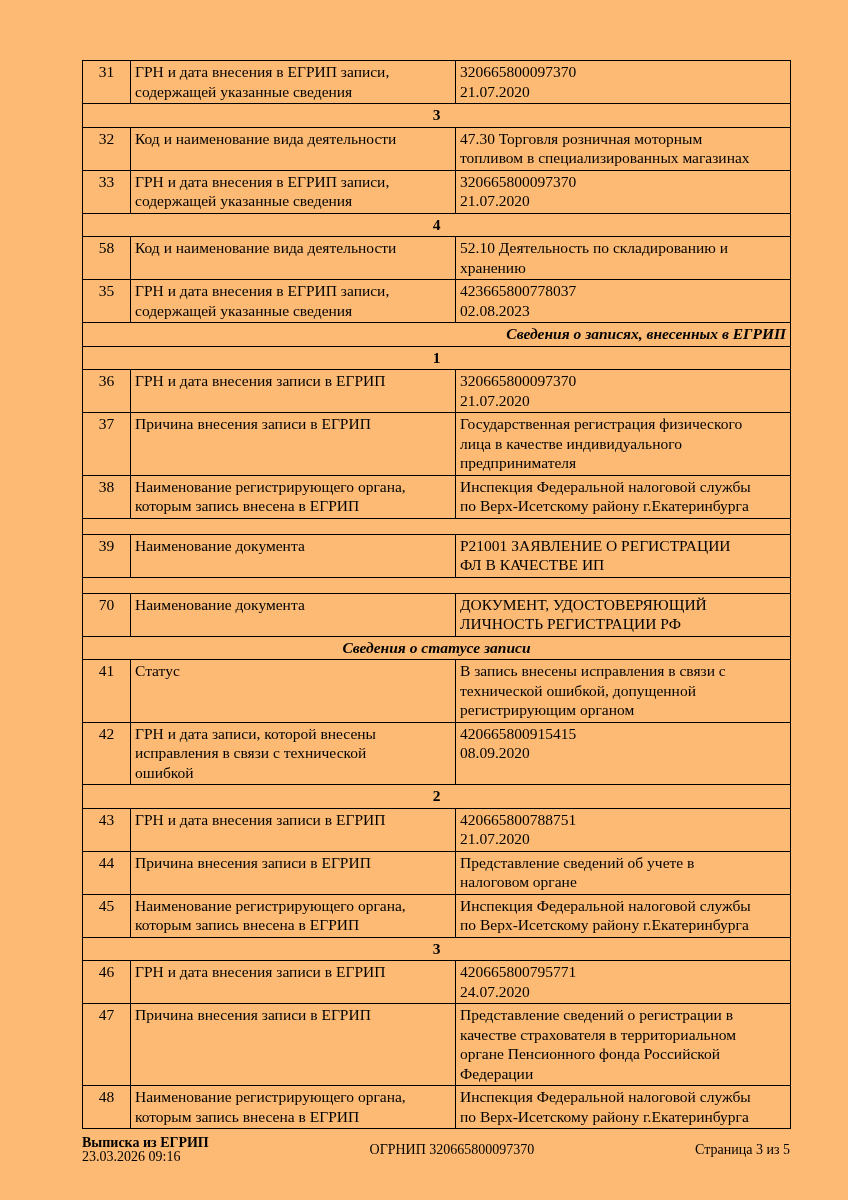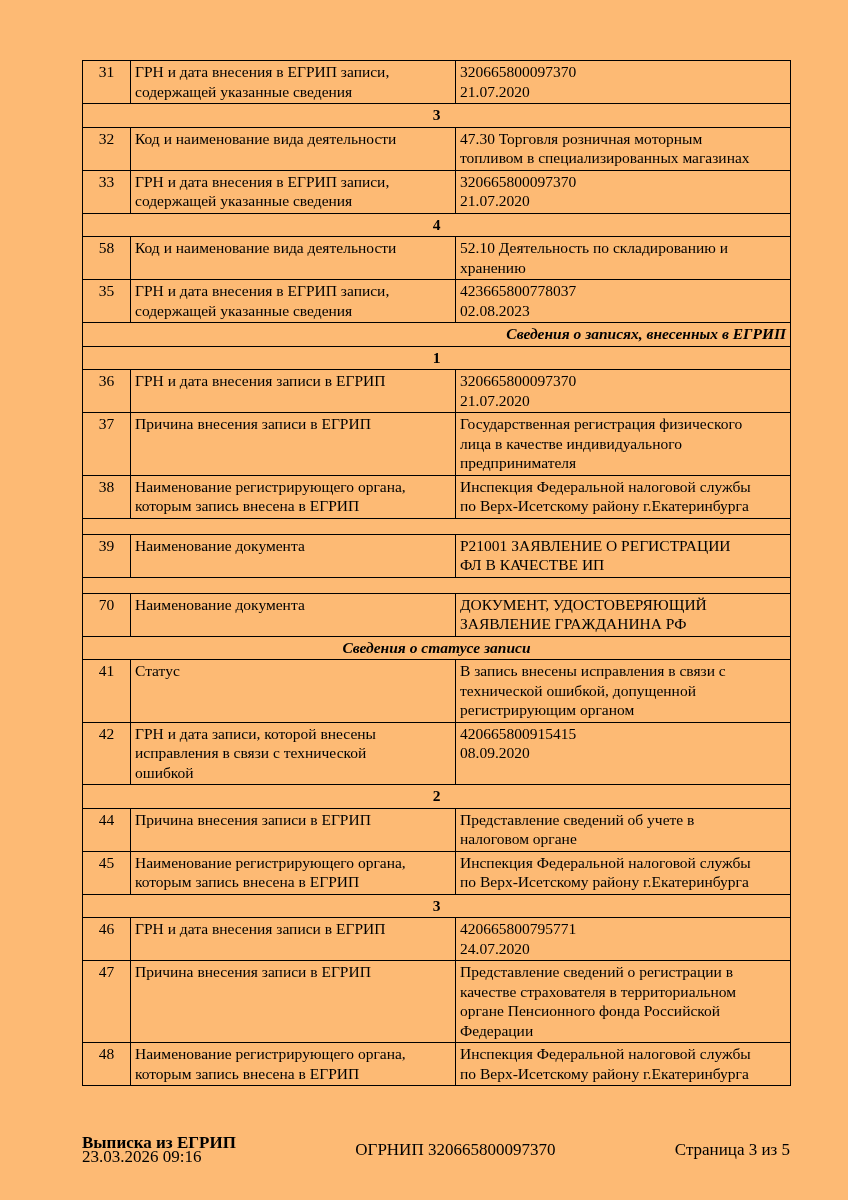--- a/index.html
+++ b/index.html
@@ -62,21 +62,21 @@
   }
   td.cell-spacer { height: 16px; padding: 0; }
   .footer {
     position: absolute;
     left: 82px;
     width: 708px;
     top: 1136px;
     display: flex;
     justify-content: space-between;
     align-items: flex-start;
-    font-size: 17px;
+    font-size: 14px;
     line-height: 13.5px;
   }
   .footer .f-left { text-align: left; }
   .footer .f-left .f-docname { font-weight: bold; }
   .footer .f-center { text-align: center; padding-top: 7px; }
   .footer .f-right { text-align: right; padding-top: 7px; }
 </style>
 </head>
 <body>
 
@@ -163,21 +163,21 @@
           <td class="cell-value">Р21001 ЗАЯВЛЕНИЕ О РЕГИСТРАЦИИ
 ФЛ В КАЧЕСТВЕ ИП</td>
         </tr>
         <tr>
           <td class="cell-spacer" colspan="3"></td>
         </tr>
         <tr>
           <td class="cell-num">70</td>
           <td class="cell-label">Наименование документа</td>
           <td class="cell-value">ДОКУМЕНТ, УДОСТОВЕРЯЮЩИЙ
-ЗАЯВЛЕНИЕ ГРАЖДАНИНА РФ</td>
+ЛИЧНОСТЬ РЕГИСТРАЦИИ РФ</td>
         </tr>
         <tr>
           <td class="cell-section_italic" colspan="3">Сведения о статусе записи</td>
         </tr>
         <tr>
           <td class="cell-num">41</td>
           <td class="cell-label">Статус</td>
           <td class="cell-value">В запись внесены исправления в связи с
 технической ошибкой, допущенной
 регистрирующим органом</td>
@@ -185,20 +185,26 @@
         <tr>
           <td class="cell-num">42</td>
           <td class="cell-label">ГРН и дата записи, которой внесены
 исправления в связи с технической
 ошибкой</td>
           <td class="cell-value">420665800915415
 08.09.2020</td>
         </tr>
         <tr>
           <td class="cell-group" colspan="3">2</td>
+        </tr>
+        <tr>
+          <td class="cell-num">43</td>
+          <td class="cell-label">ГРН и дата внесения записи в ЕГРИП</td>
+          <td class="cell-value">420665800788751
+21.07.2020</td>
         </tr>
         <tr>
           <td class="cell-num">44</td>
           <td class="cell-label">Причина внесения записи в ЕГРИП</td>
           <td class="cell-value">Представление сведений об учете в
 налоговом органе</td>
         </tr>
         <tr>
           <td class="cell-num">45</td>
           <td class="cell-label">Наименование регистрирующего органа,

